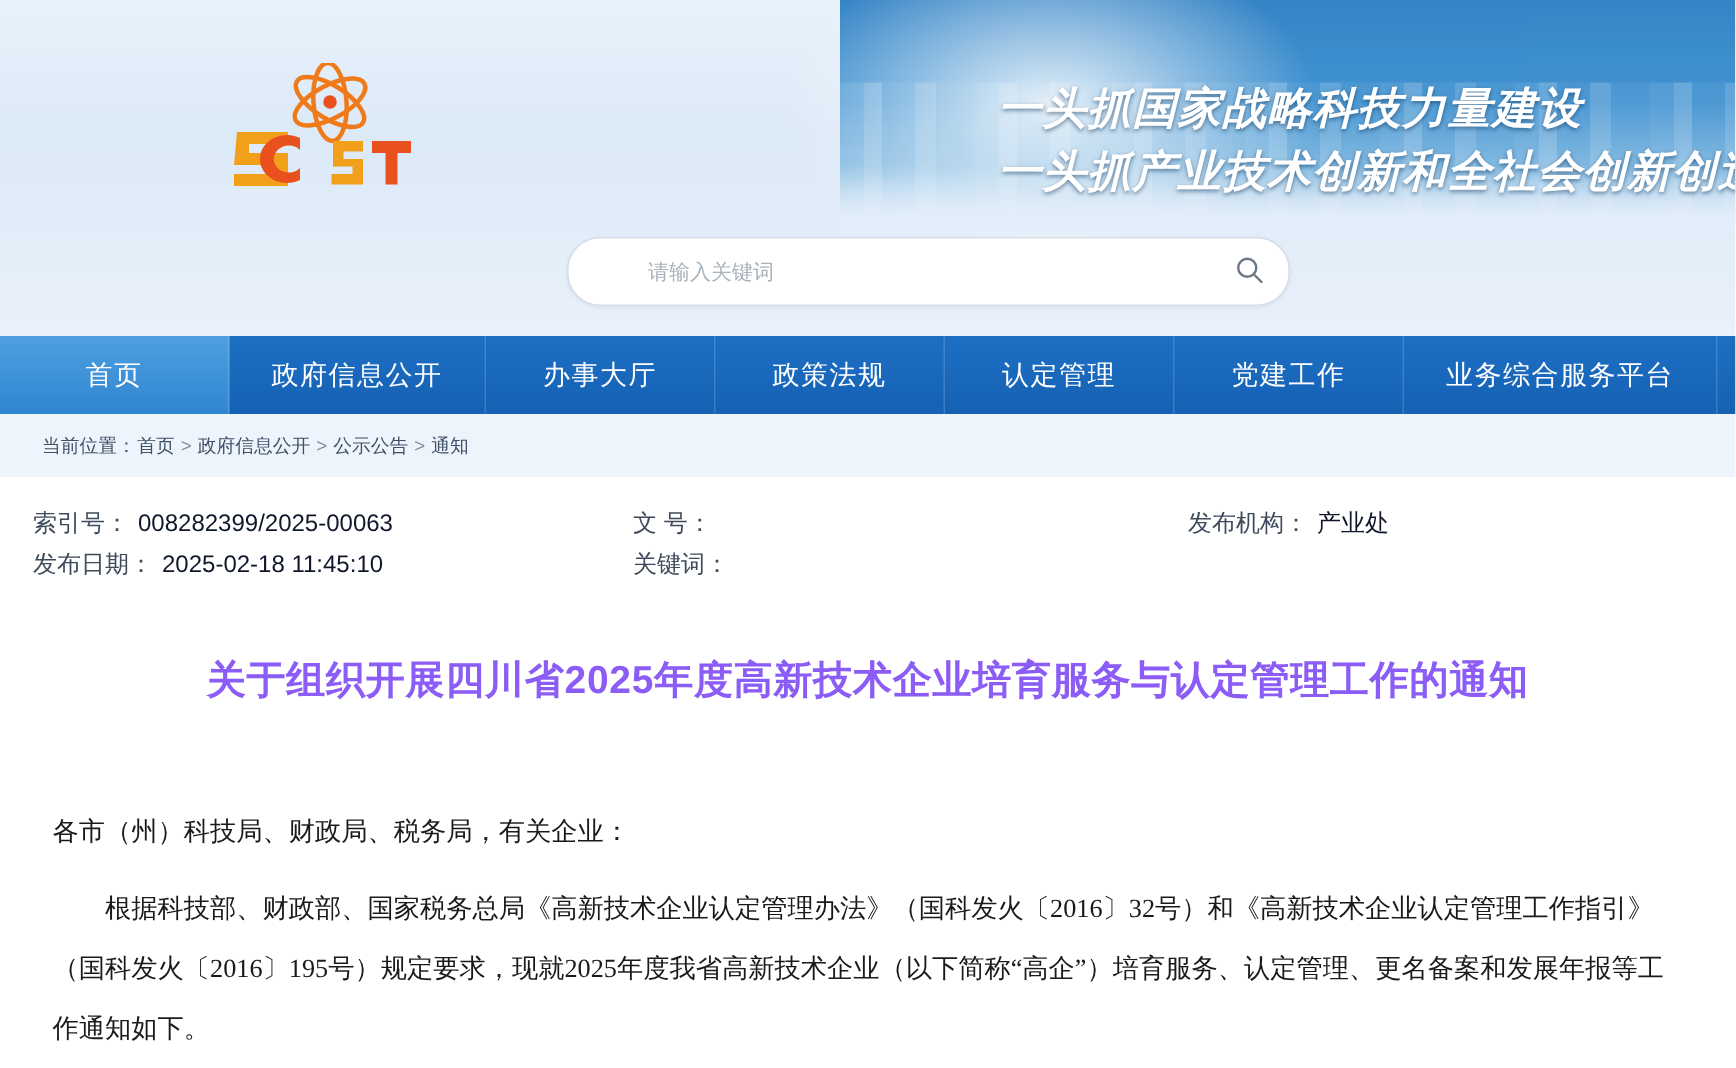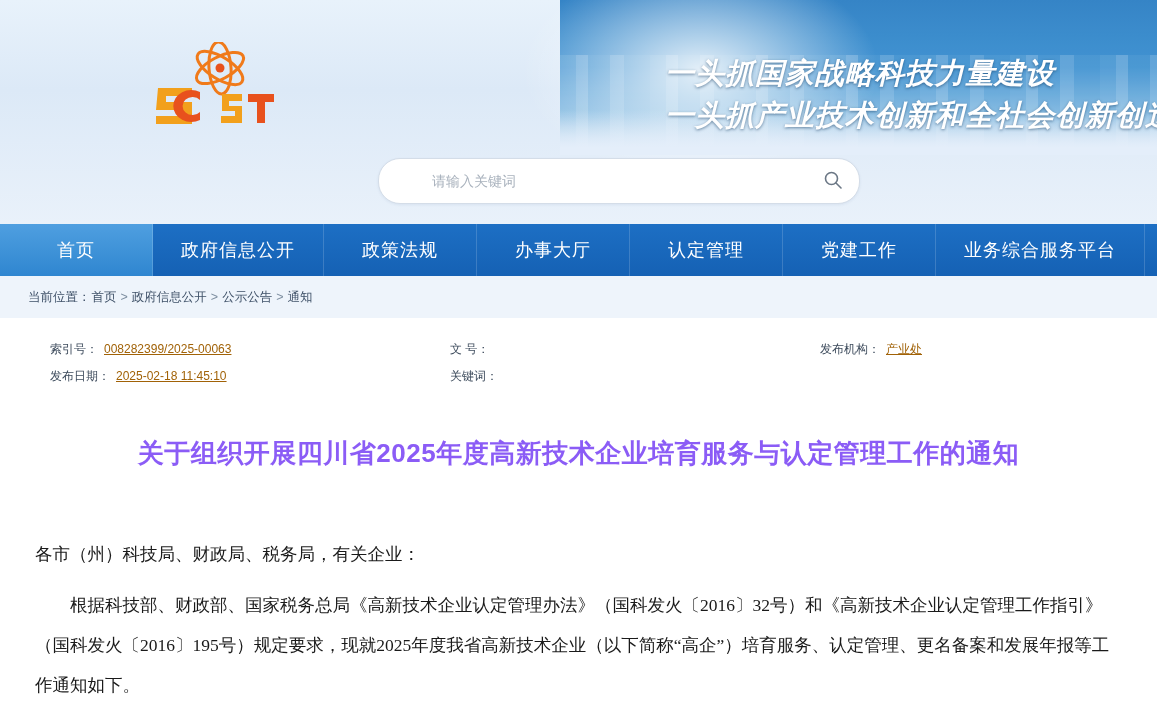--- a/index.html
+++ b/index.html
@@ -198,32 +198,32 @@
   
   .meta {
     position: relative;
     width: 1157px;
     padding: 18px 0 8px 0;
     background: #ffffff;
     box-sizing: border-box;
   }
   .meta-row {
     display: flex;
-    font-size: 12px;
+    font-size: 16px;
     color: #3d4b5c;
     line-height: 27px;
-    padding-left: 50px;
+    padding-left: 22px;
     box-sizing: border-box;
   }
   .meta-cell { display: flex; }
   .meta-cell.c1 { width: 400px; }
   .meta-cell.c2 { width: 370px; }
   .meta-cell.c3 { width: 330px; }
   .meta-key { color: #3d4b5c; margin-right: 6px; white-space: nowrap; }
-  .meta-val { color: #a16207; white-space: nowrap; text-decoration: underline; }
+  .meta-val { color: #0f172a; white-space: nowrap; }
 
   
   .doc-title {
     text-align: center;
     font-size: 26px;
     font-weight: bold;
     color: #8b5cf6;
     font-family: "Liberation Sans", sans-serif;
     letter-spacing: 0.5px;
     margin: 36px 0 0 0;
@@ -289,22 +289,22 @@
             <line x1="13" y1="13" x2="18" y2="18" stroke="#6b7785" stroke-width="1.6" stroke-linecap="round"></line>
           </svg>
         </span>
       </button>
     </div>
   </div>
 
   <div class="nav">
     <div class="nav-item active">首页</div>
     <div class="nav-item">政府信息公开</div>
+    <div class="nav-item">办事大厅</div>
     <div class="nav-item">政策法规</div>
-    <div class="nav-item">办事大厅</div>
     <div class="nav-item">认定管理</div>
     <div class="nav-item">党建工作</div>
     <div class="nav-item">业务综合服务平台</div>
   </div>
 
   <div class="breadcrumb-bar">
     <span class="crumb-label">当前位置：</span>
     <span class="crumb">首页</span>
     <span class="breadcrumb-sep">&gt;</span>
     <span class="crumb">政府信息公开</span>

